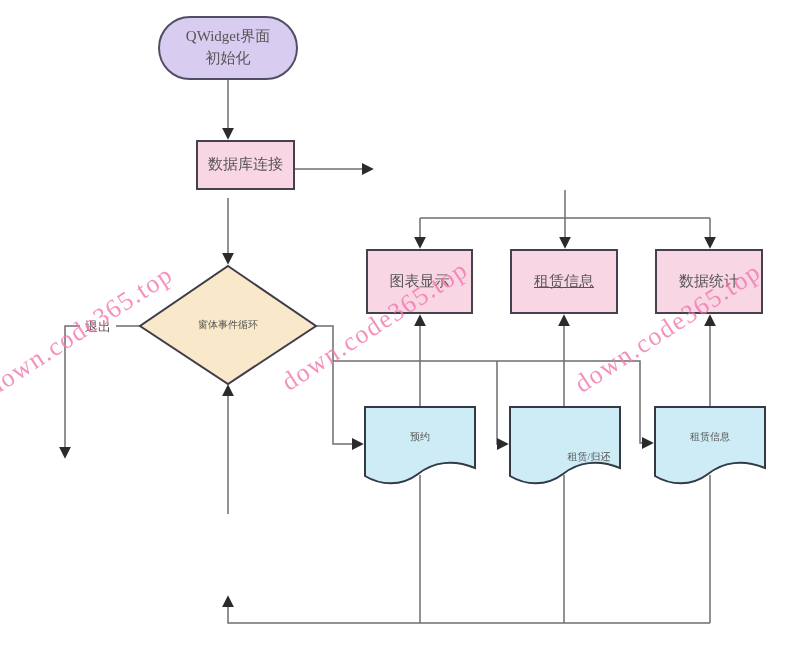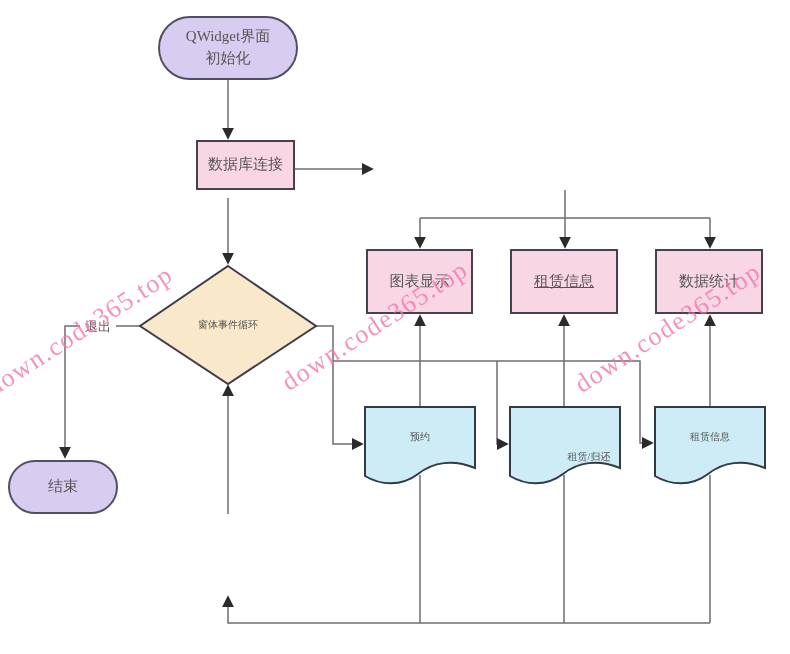--- a/index.html
+++ b/index.html
@@ -77,21 +77,20 @@
   <div class="node stadium" style="left:158px;top:16px;width:140px;height:64px;">QWidget界面
 初始化</div>
 
   <div class="node rect-pink" style="left:196px;top:140px;width:99px;height:50px;">数据库连接</div>
 
 
   <div class="floating-label" style="left:153px;top:314px;width:150px;height:22px;">窗体事件循环</div>
 
   <div class="edge-label" style="left:80px;top:318px;width:34px;height:17px;">退出</div>
 
-  <div class="node stadium small" style="left:8px;top:460px;width:110px;height:54px;">结束</div>
 
   <div class="node rect-pink" style="left:366px;top:249px;width:107px;height:65px;">图表显示</div>
 
   <div class="node rect-pink" style="left:510px;top:249px;width:108px;height:65px;text-decoration:underline;">租赁信息</div>
 
   <div class="node rect-pink" style="left:655px;top:249px;width:108px;height:65px;">数据统计</div>
 
   <div class="floating-label" style="left:365px;top:425px;width:110px;height:24px;">预约</div>
 
   <div class="floating-label" style="left:534px;top:425px;width:110px;height:24px;margin-top:20px;">租赁/归还</div>

